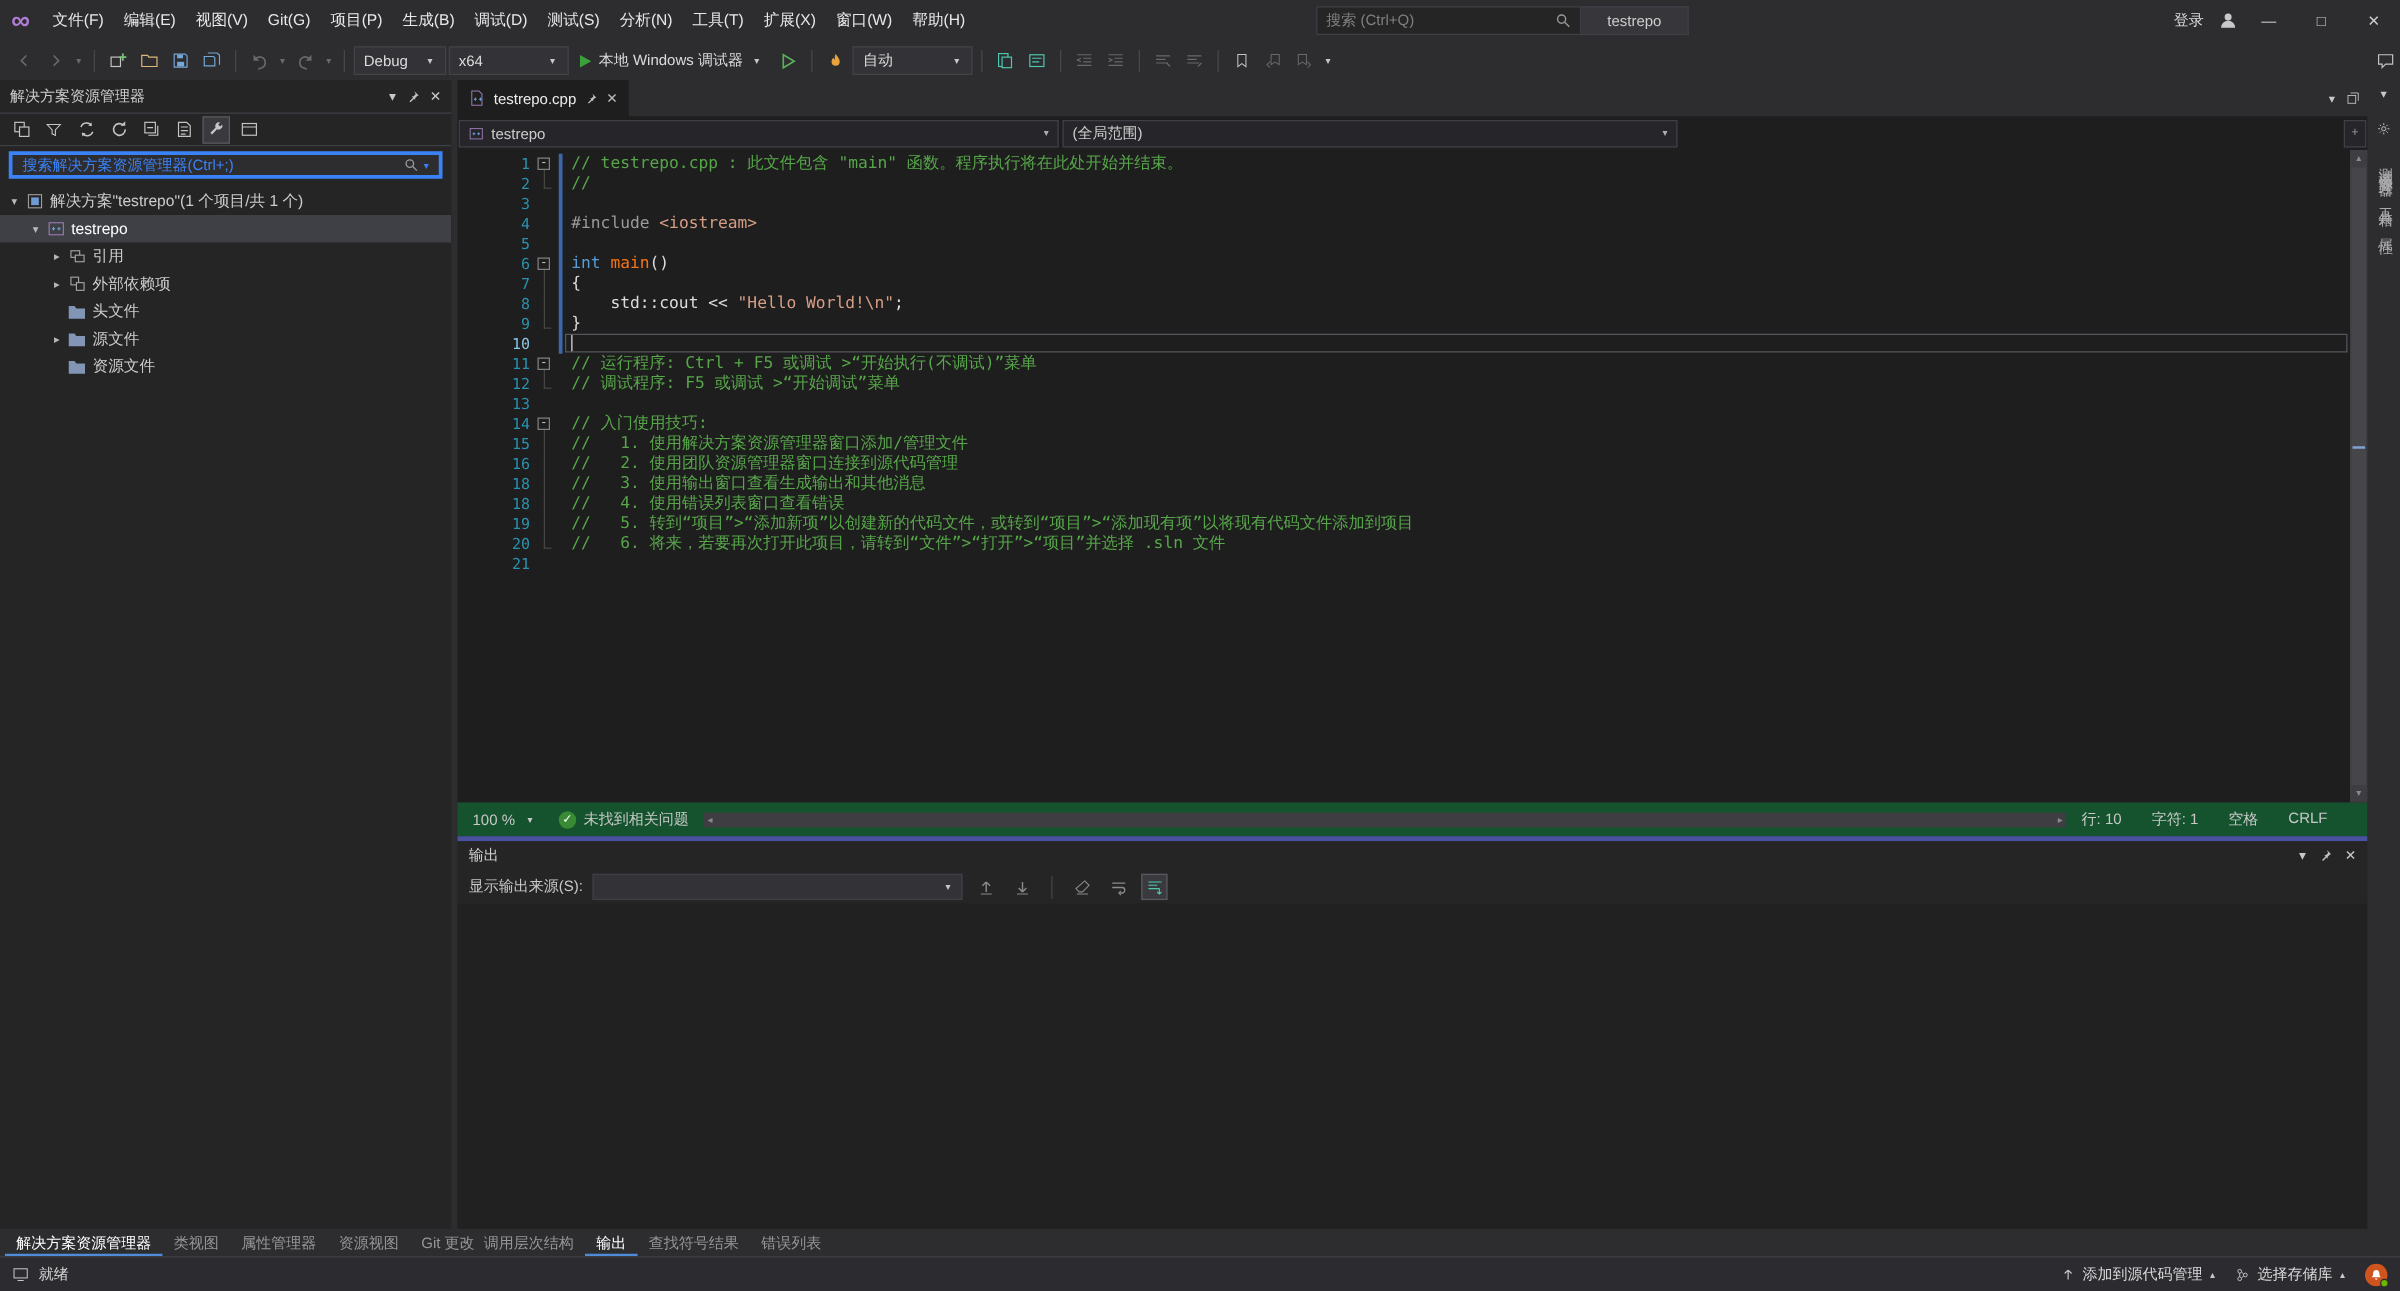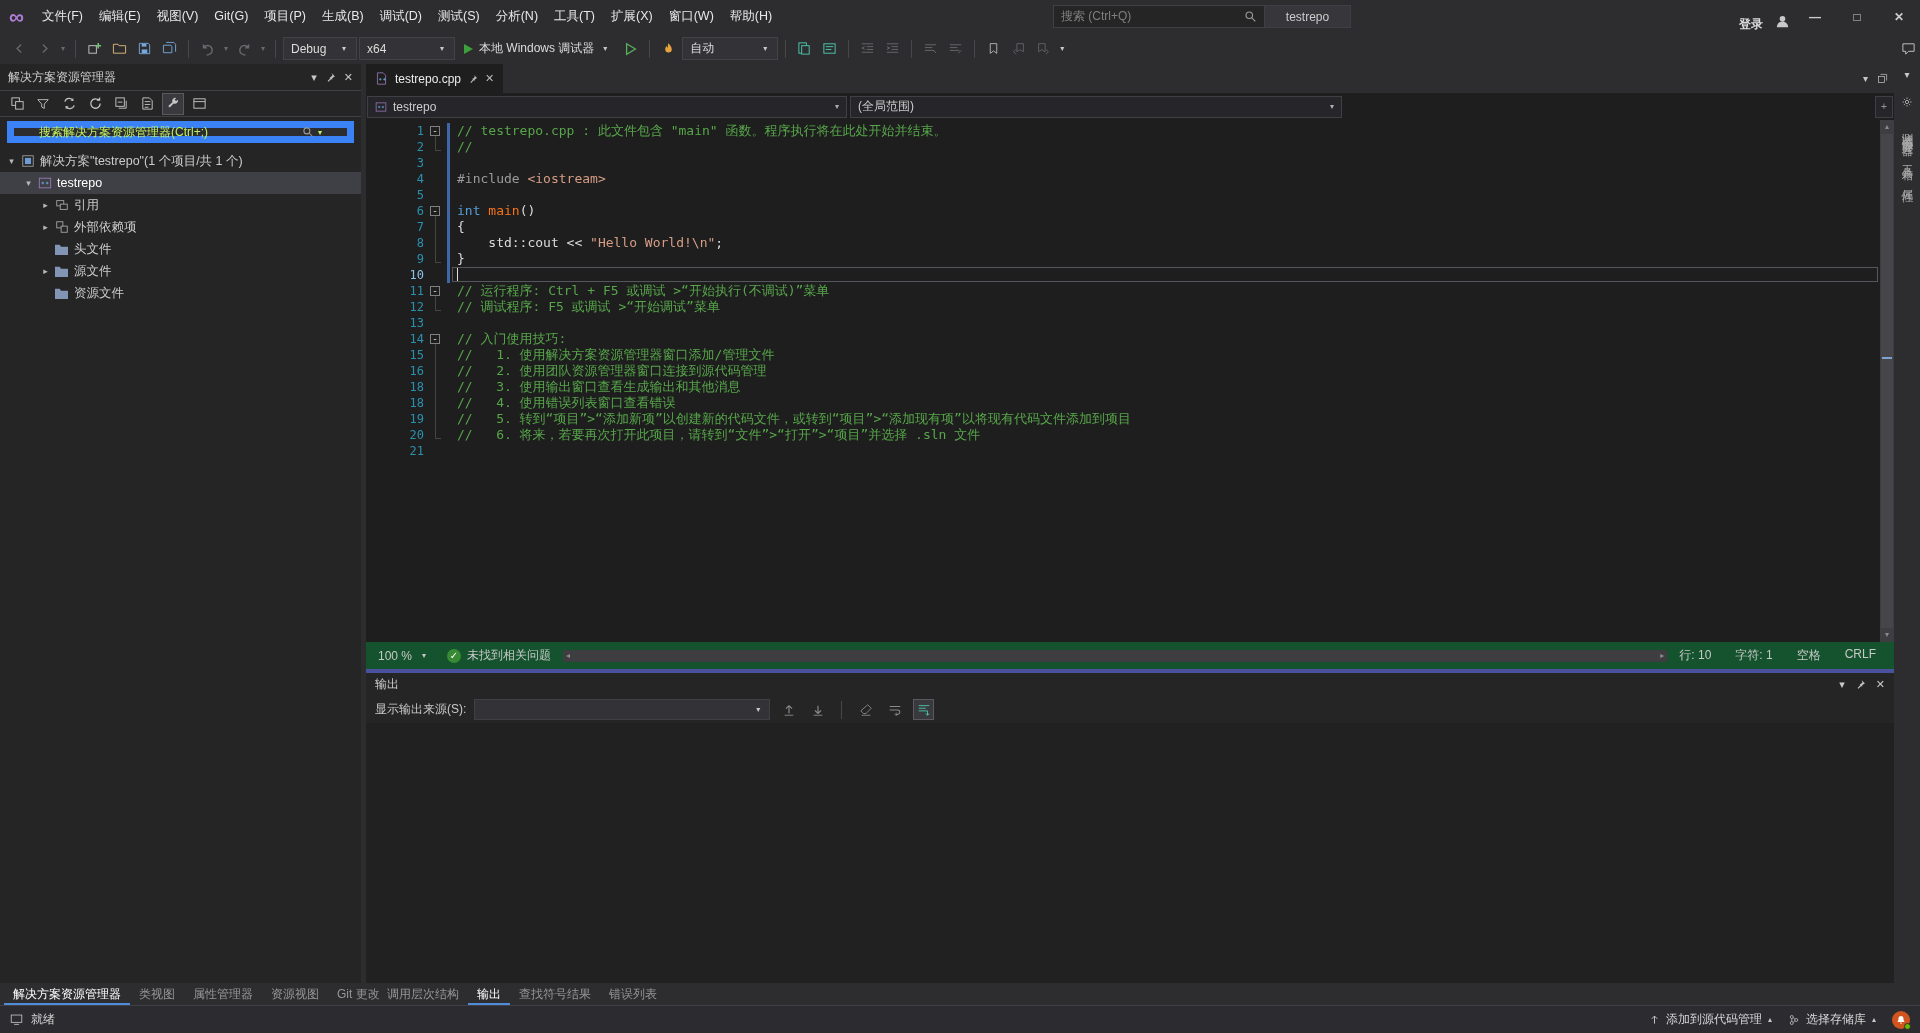--- a/index.html
+++ b/index.html
@@ -7,21 +7,21 @@
     font-family:"Liberation Sans", sans-serif; }
   .titlebar { height:33px; background:#2D2D30; display:flex; align-items:center; position:relative; color:#DCDCDC; }
   .vs-logo { color:#B07ED8; font-size:21px; font-weight:bold; margin:0 10px 0 9px; line-height:33px; }
   .menu-bar { display:flex; height:100%; }
   .menu-item { padding:0 8px; font-size:12.5px; line-height:33px; color:#E8E8E8; cursor:default; }
   .tb-search { position:absolute; left:1053px; top:5px; height:23px; display:flex; }
   .search-seg { width:212px; background:#252526; border:1px solid #3F3F46; color:#7F7F7F; font-size:12px;
     display:flex; align-items:center; padding:0 7px; justify-content:space-between; }
   .context-seg { width:86px; background:#37373B; border:1px solid #3F3F46; border-left:none; color:#CCCCCC;
     display:flex; align-items:center; justify-content:center; font-size:12px; }
-  .tb-right { margin-left:auto; display:flex; align-items:flex-end; height:100%;font-weight:bold; }
+  .tb-right { margin-left:auto; display:flex; align-items:center; height:100%; }
   .sign-in { font-size:12px; margin-right:8px; }
   .win-btn { width:42px; height:33px; display:flex; align-items:center; justify-content:center; font-size:12px; color:#CCCCCC; }
   .toolbar { height:31px; background:#2D2D30; display:flex; align-items:center; padding-left:8px; gap:2px; }
   .tb-icon { width:23px; height:23px; display:flex; align-items:center; justify-content:center; color:#C8C8C8; font-size:12px; }
   .tb-icon.disabled { color:#69696D; }
   .tb-caret { width:10px; font-size:8px; color:#C8C8C8; text-align:center; }
   .tb-caret.disabled { color:#69696D; }
   .tb-sep { width:1px; height:18px; background:#46464B; margin:0 5px; }
   .tb-combo { height:23px; background:#333337; border:1px solid #434346; color:#DCDCDC; font-size:12px;
     display:flex; align-items:center; padding:0 7px; gap:8px; justify-content:space-between; }
@@ -30,22 +30,22 @@
   .content-row { display:flex; height:919px; background:#2D2D30; }
   
   .se-panel { width:361px; background:#252526; display:flex; flex-direction:column; }
   .se-header { height:26px; display:flex; align-items:center; padding:0 8px; color:#CCCCCC; font-size:12px; gap:8px; }
   .se-header .title { flex:1; }
   .hdr-ic { color:#C8C8C8; font-size:11px; display:flex; align-items:center; }
   .se-toolbar { height:27px; display:flex; align-items:center; padding:0 6px; gap:4px;
     border-top:1px solid #3F3F46; border-bottom:1px solid #3F3F46; }
   .se-tb-ic { width:22px; height:22px; display:flex; align-items:center; justify-content:center; }
   .se-tb-ic.boxed { border:1px solid #5A5A5E; background:#3A3A3E; }
-  .se-search { margin:4px 7px; height:22px; background:#2D2D30; border:7px solid #3b82f6; display:flex;
-    align-items:center; color:#bef264; font-size:12px; padding:0 25px; justify-content:space-between; }
+  .se-search { margin:4px 7px; height:22px; background:#2D2D30; border:3px solid #3b82f6; display:flex;
+    align-items:center; color:#3b82f6; font-size:12px; padding:0 8px; justify-content:space-between; }
   .se-tree { flex:1; padding-top:3px; font-size:12.5px; color:#CCCCCC; overflow:hidden; }
   .tree-row { height:22px; display:flex; align-items:center; }
   .tree-row.selected { background:#3F4045; color:#FFFFFF; }
   .tw-exp { width:15px; text-align:center; font-size:9px; color:#B8B8B8; flex:none; }
   .tw-ic { width:17px; display:flex; align-items:center; justify-content:center; flex:none; }
   .tw-label { margin-left:4px; white-space:nowrap; }
   
   .center-col { flex:1; display:flex; flex-direction:column; margin-left:5px; min-width:0; }
   .editor-stack { height:605px; display:flex; flex-direction:column; }
   .tab-row { height:29px; background:#2D2D30; display:flex; align-items:stretch; }
@@ -81,21 +81,21 @@
   .v-arrow { position:absolute; left:0; width:14px; height:14px; color:#8A8A8A; font-size:8px; text-align:center; line-height:14px; }
   .v-thumb { position:absolute; left:1px; right:1px; top:14px; bottom:14px; background:#46464A; }
   .scroll-marker { position:absolute; left:2px; right:2px; top:237px; height:2px; background:#7FA3D0; }
   .ed-status { height:27px; background:#14532d; display:flex; align-items:center; font-size:12px; color:#C8C8C8; padding:0 6px; }
   .zoom-combo { display:flex; align-items:center; gap:7px; padding:0 6px; }
   .health { display:flex; align-items:center; gap:6px; margin-left:12px; white-space:nowrap; }
   .check-circle { width:14px; height:14px; border-radius:50%; background:#388A34; color:#FFFFFF; font-size:10px;
     line-height:14px; text-align:center; }
   .h-scroll { flex:1; margin:0 12px; height:12px; background:#3E3E42; display:flex; align-items:center;
     justify-content:space-between; color:#8A8A8A; font-size:8px; padding:0 3px; }
-  .ed-indicators { display:flex; gap:24px; margin-right:12px; white-space:nowrap; }
+  .ed-indicators { display:flex; gap:24px; margin-right:26px; white-space:nowrap; }
   .h-splitter { height:4px; background:#4A519E; }
   
   .output-panel { height:310px; background:#252526; display:flex; flex-direction:column; }
   .out-header { height:23px; display:flex; align-items:center; padding:0 9px; font-size:12px; color:#D0D0D0; gap:10px; }
   .out-header .title { flex:1; }
   .out-toolbar { height:27px; display:flex; align-items:center; padding:0 9px; gap:8px; font-size:12px; color:#C8C8C8; }
   .out-combo { width:296px; height:21px; background:#333337; border:1px solid #3F3F46; display:flex;
     align-items:center; padding:0 6px; justify-content:space-between; color:#CCCCCC; }
   .out-body { flex:1; background:#212121; }
   .ot-ic { width:21px; height:21px; display:flex; align-items:center; justify-content:center; color:#8A8A8A; }

